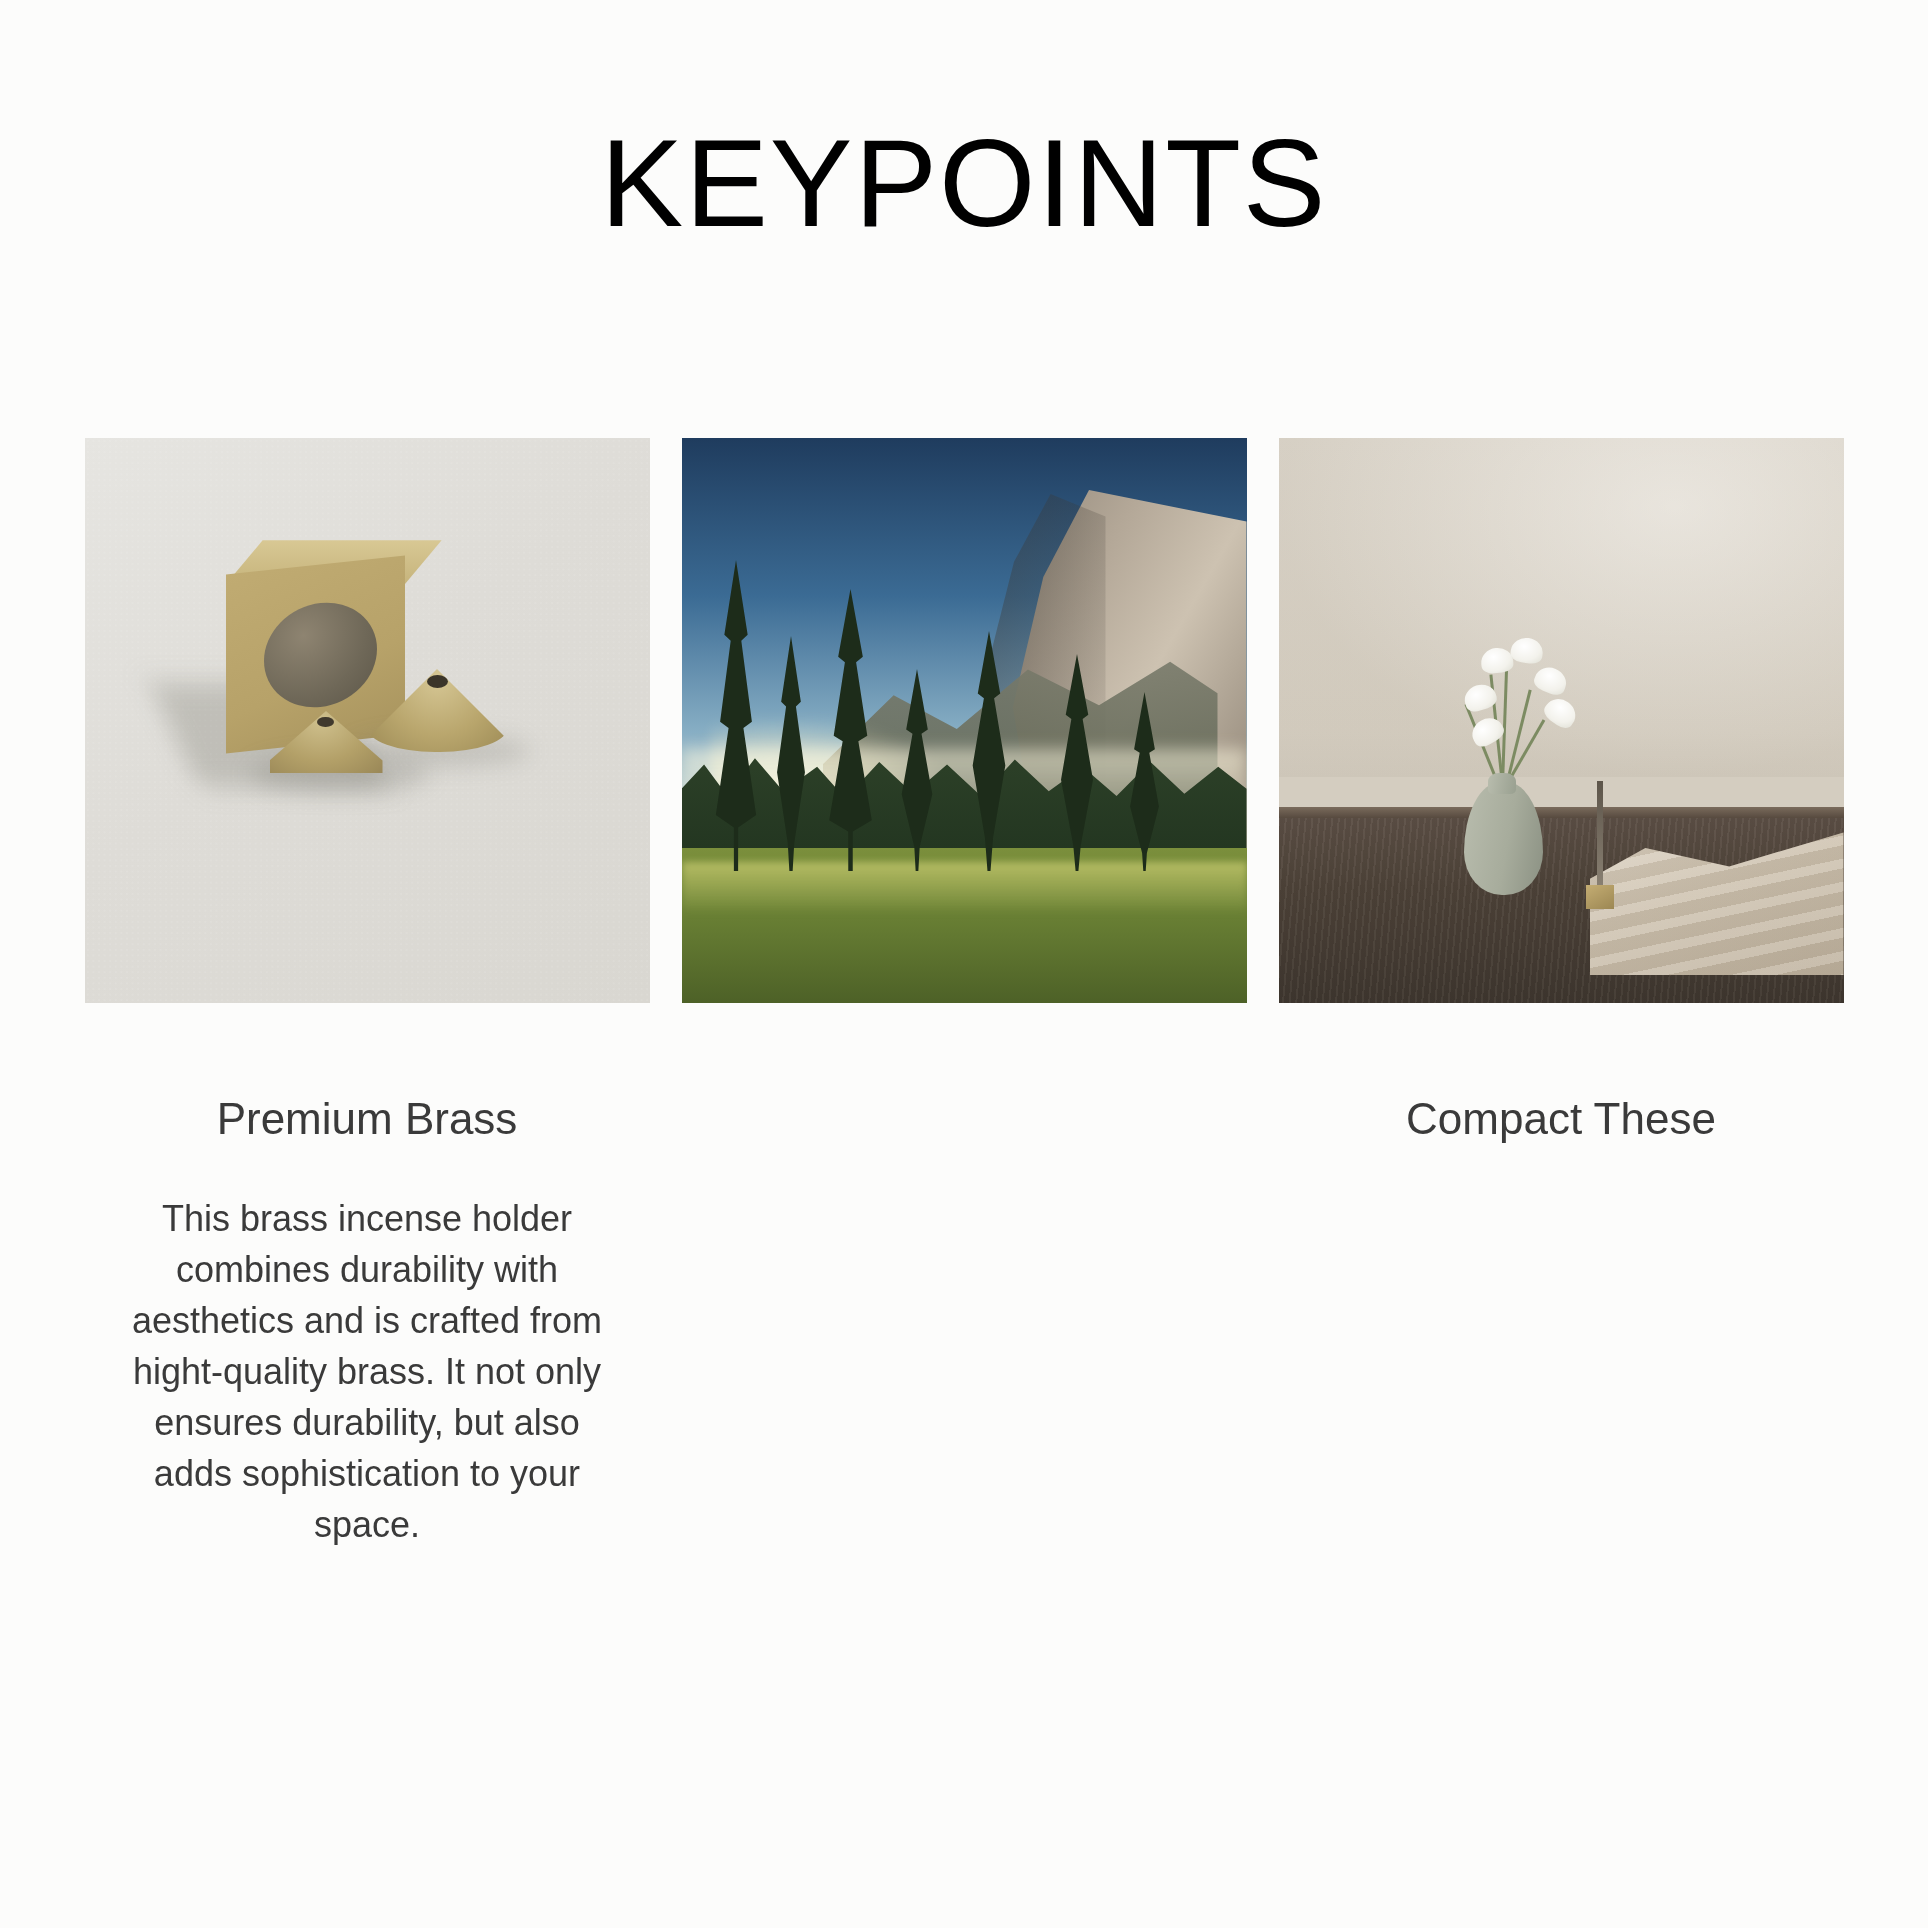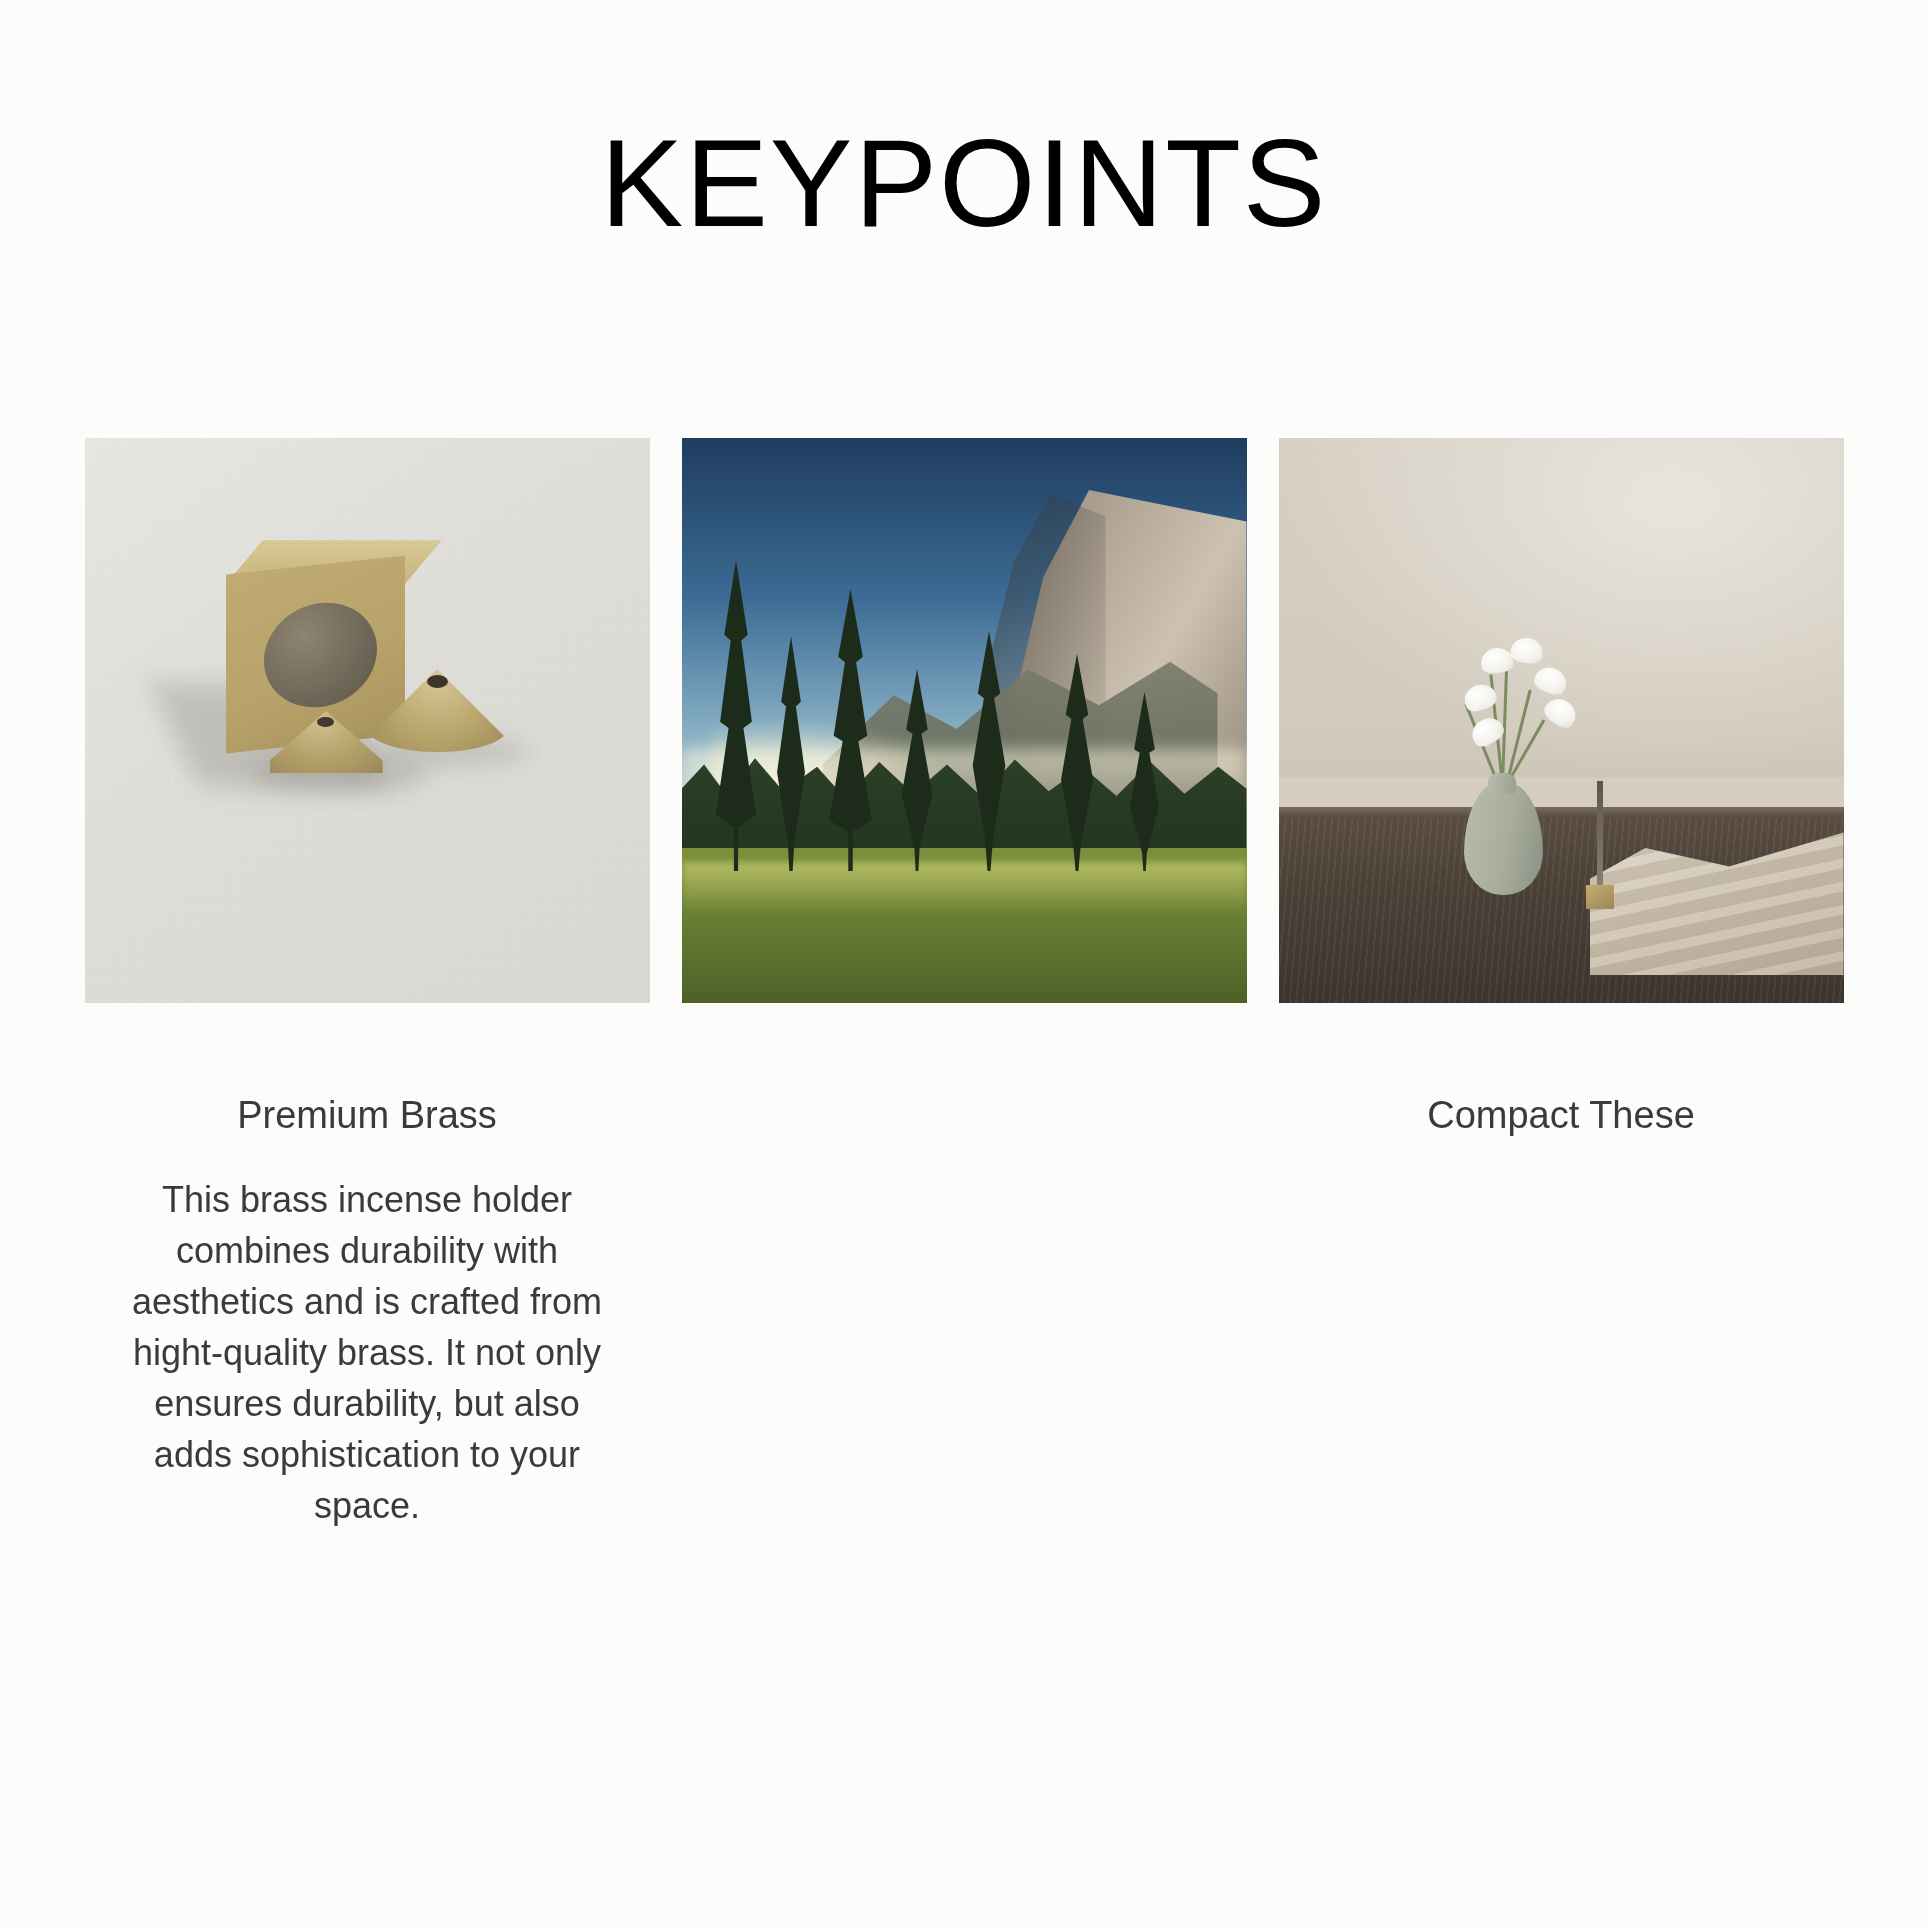--- a/index.html
+++ b/index.html
@@ -52,34 +52,34 @@
 
   .card-image {
     width: 565px;
     height: 565px;
     position: relative;
     overflow: hidden;
     background: #ddd;
   }
 
   .card-title {
-    font-size: 38px;
+    font-size: 44px;
     font-weight: 400;
     color: #3a3a3a;
     margin-top: 90px;
     text-align: left;
     line-height: 1.2;
   }
 
   .card-text {
     font-size: 36px;
     line-height: 1.42;
     color: #3a3a3a;
     text-align: center;
-    margin-top: 35px;
+    margin-top: 47px;
     width: 490px;
   }
 
   
   .img-brass {
     background: linear-gradient(145deg, #e6e5e1 0%, #dedcd7 45%, #d9d7d1 100%);
   }
   .brass-cube {
     position: absolute;
     left: 141px;

